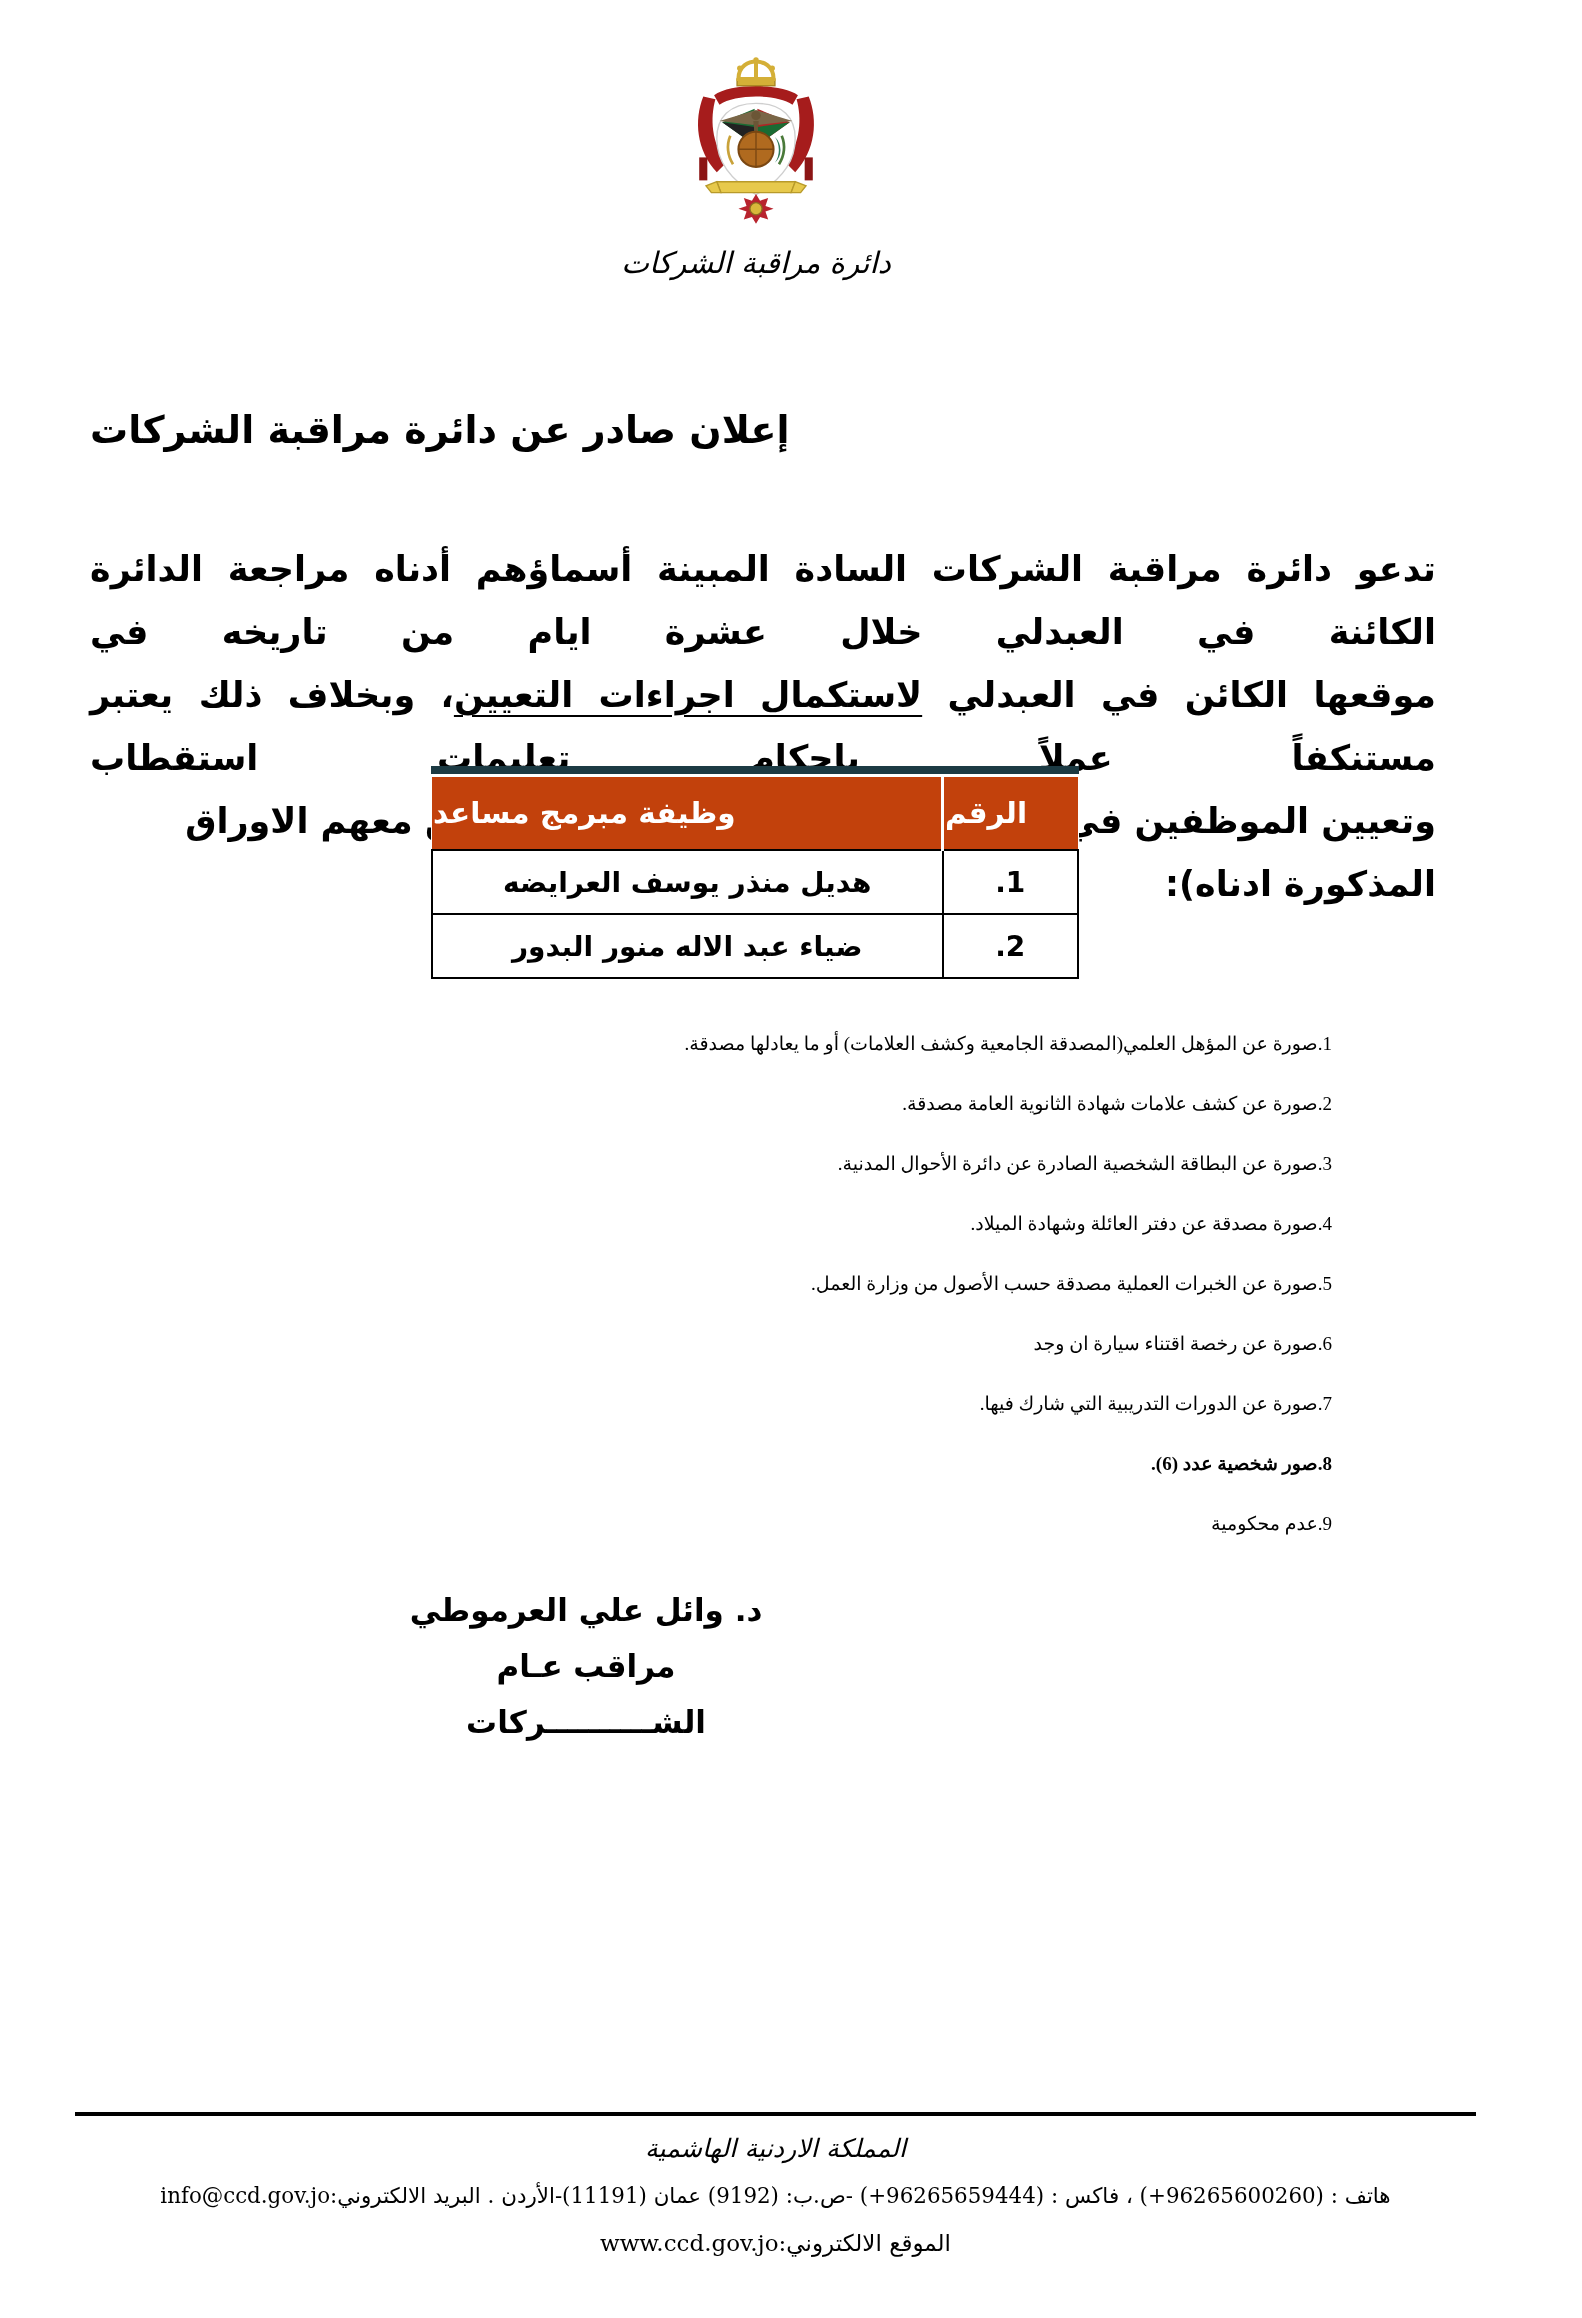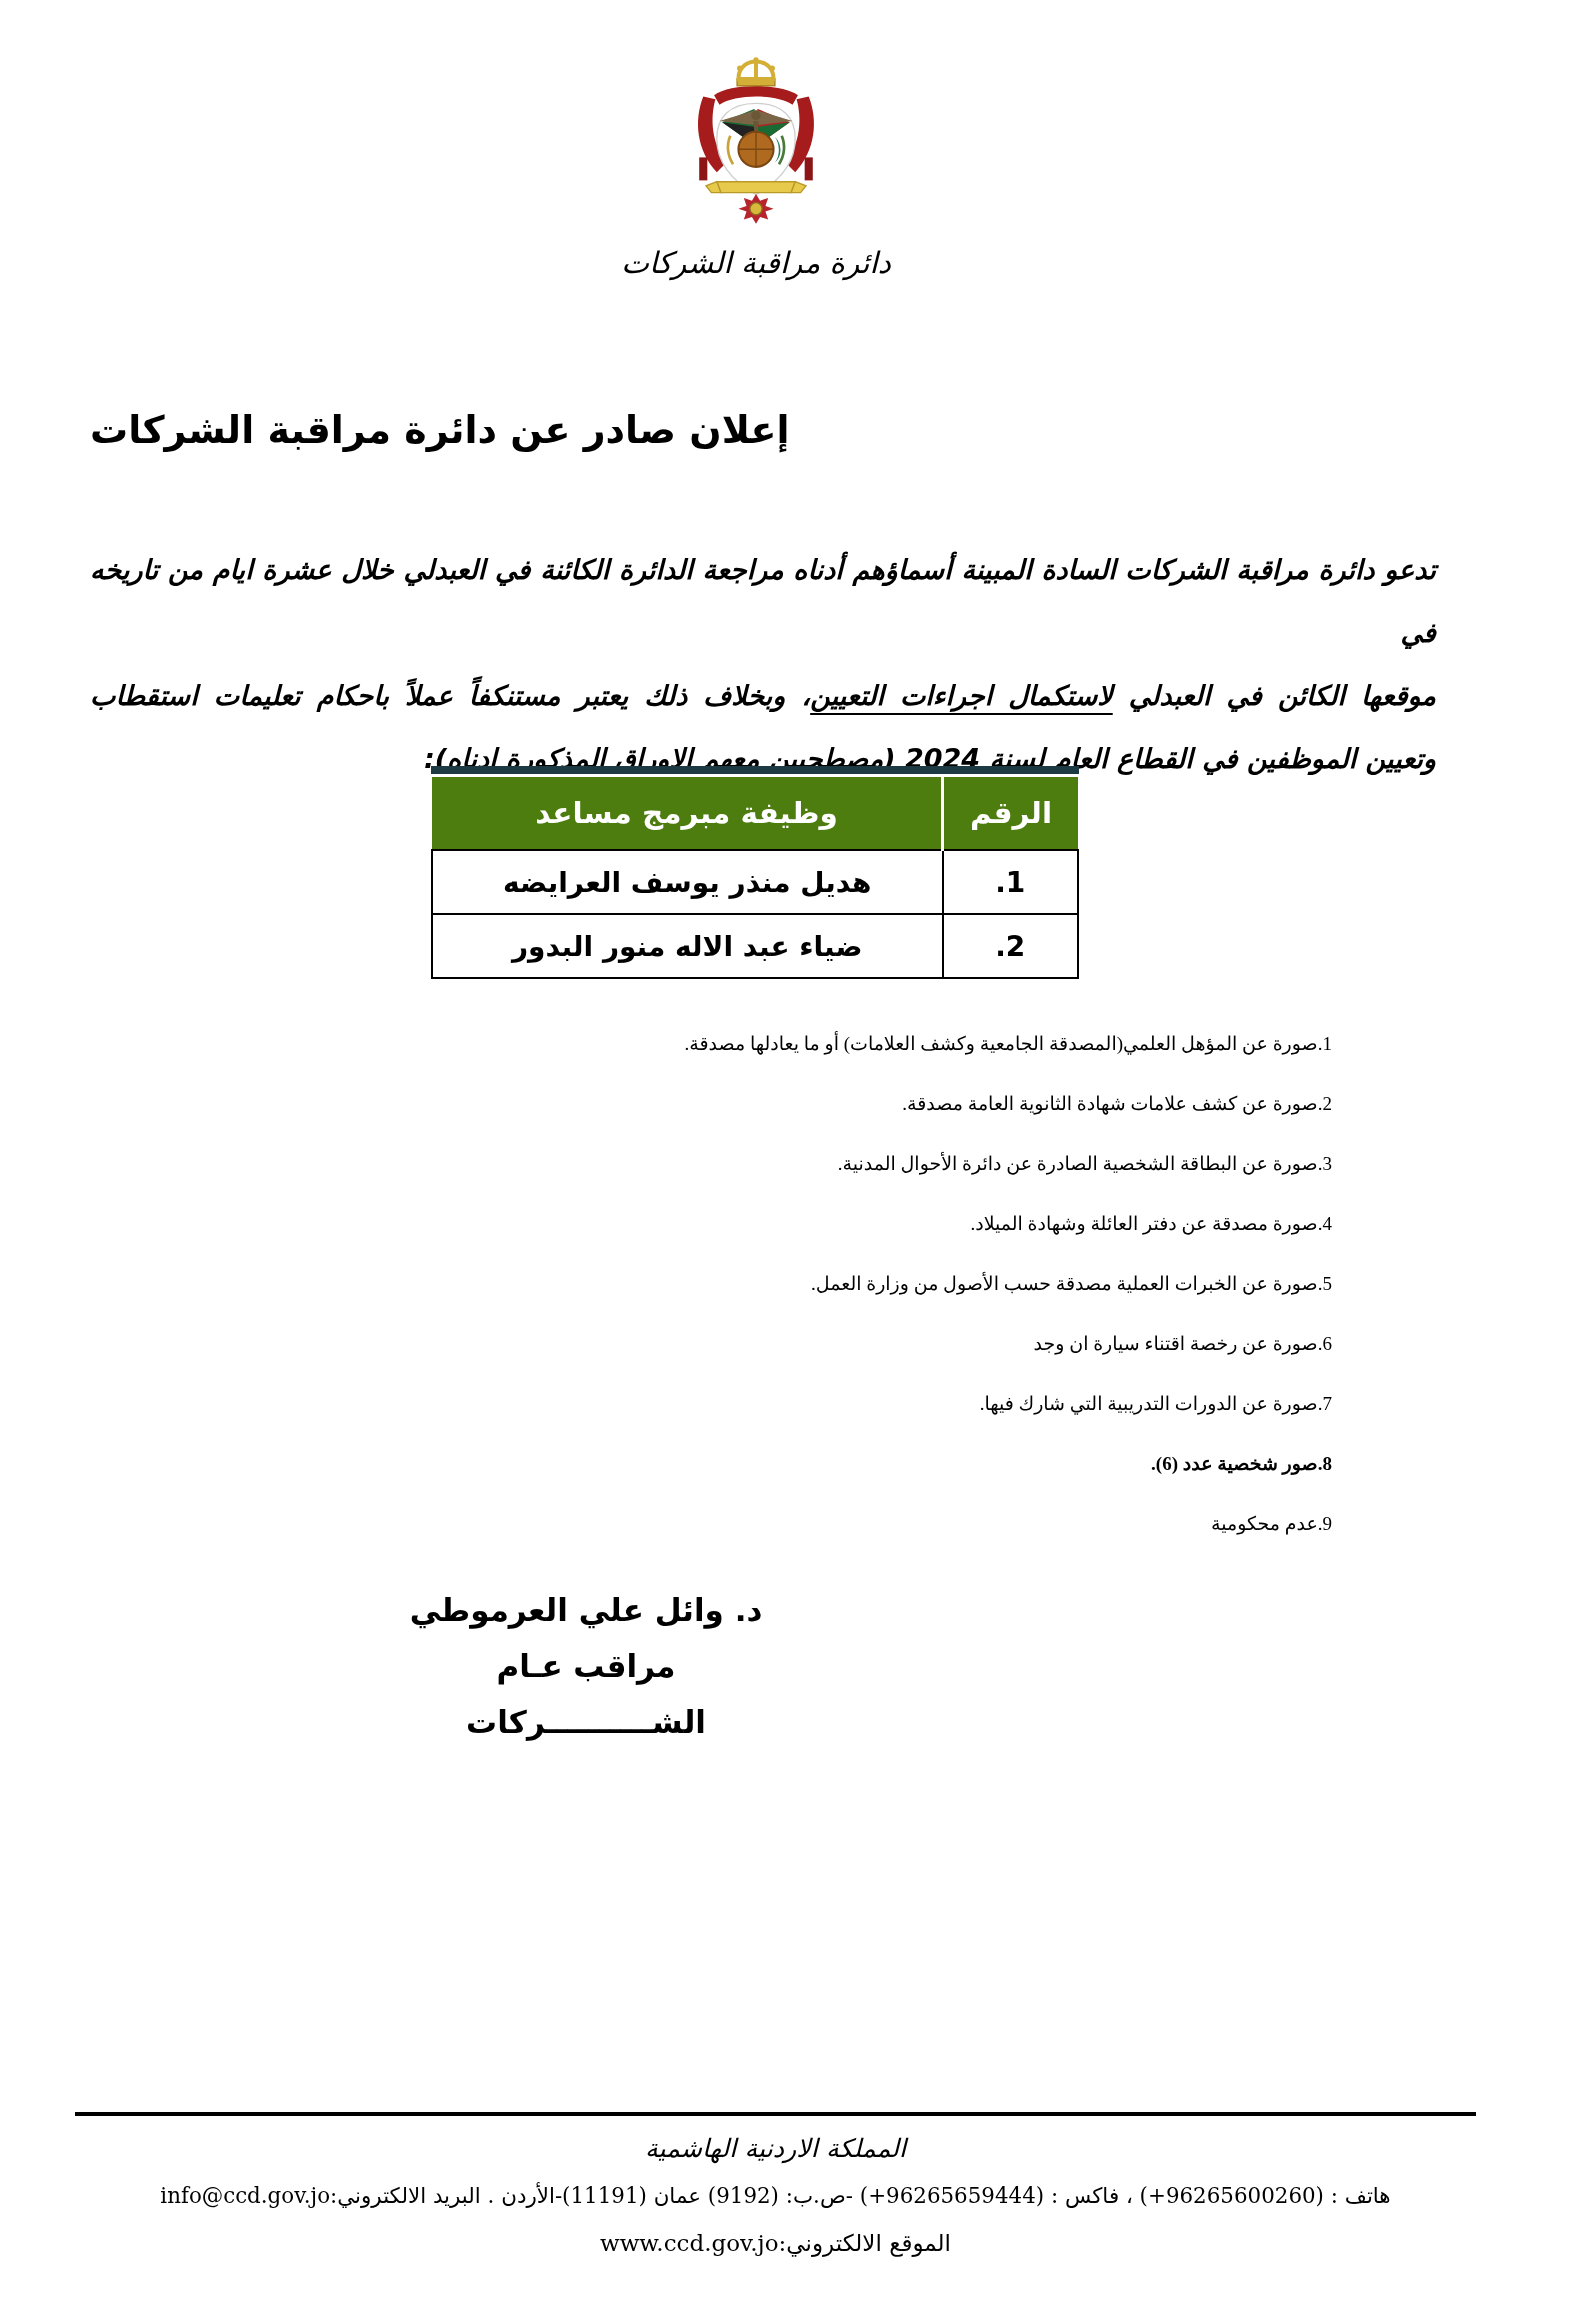--- a/index.html
+++ b/index.html
@@ -22,41 +22,41 @@
   }
   
   .title{
     position:absolute;top:396px;left:91px;width:1346px;
     text-align:left;font-size:38px;font-weight:bold;
     letter-spacing:0.7px;
   }
   
   .intro{
     position:absolute;top:526px;left:91px;width:1346px;
-    font-size:27px;font-weight:bold;line-height:63px;font-style:italic;
+    font-size:35px;font-weight:bold;line-height:63px;
   }
   .intro .just{text-align:justify;text-align-last:justify;}
   .intro .last{text-align:right;}
   .uline{
     text-decoration:underline;
     text-decoration-thickness:2px;
     text-underline-offset:8px;
   }
   
   .table-wrap{
     position:absolute;top:754px;left:432px;width:648px;
     border-top:8px solid #1c3a43;
     padding-top:3.3px;
     background:#ffffff;
   }
   .doc-table{width:100%;border-collapse:collapse;table-layout:fixed;}
   .doc-table th{
-    background:#4d7c0f;color:#ffffff;
+    background:#c2410c;color:#ffffff;
     font-size:29.5px;font-weight:bold;height:70px;
-    border:0;text-align:center;vertical-align:middle;
+    border:0;text-align:left;vertical-align:middle;
   }
   .doc-table th.num-col{width:132px;border-left:3.3px solid #ffffff;}
   .doc-table td{
     border:2px solid #000;
     font-size:28px;font-weight:bold;height:60px;
     text-align:center;vertical-align:middle;background:#fff;
   }
   
   .reqs{
     position:absolute;top:1002px;right:250px;

